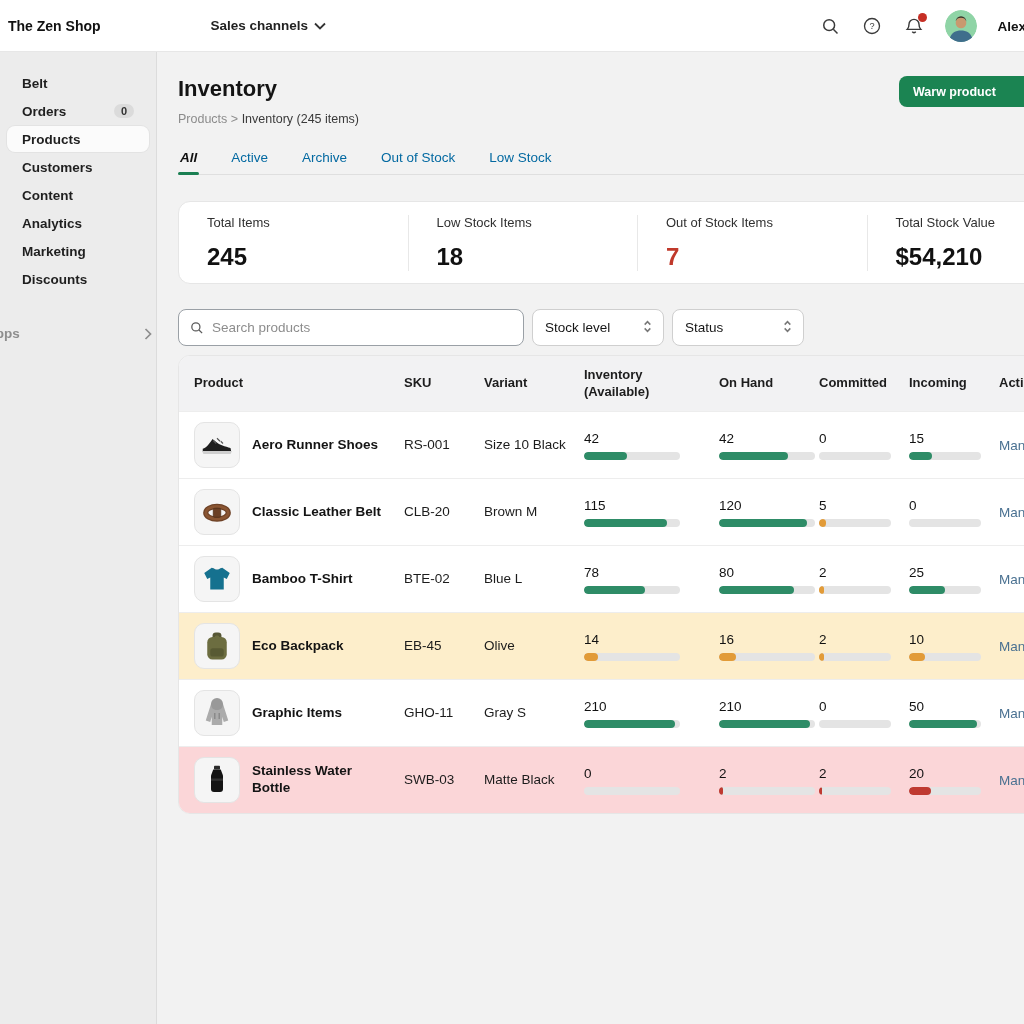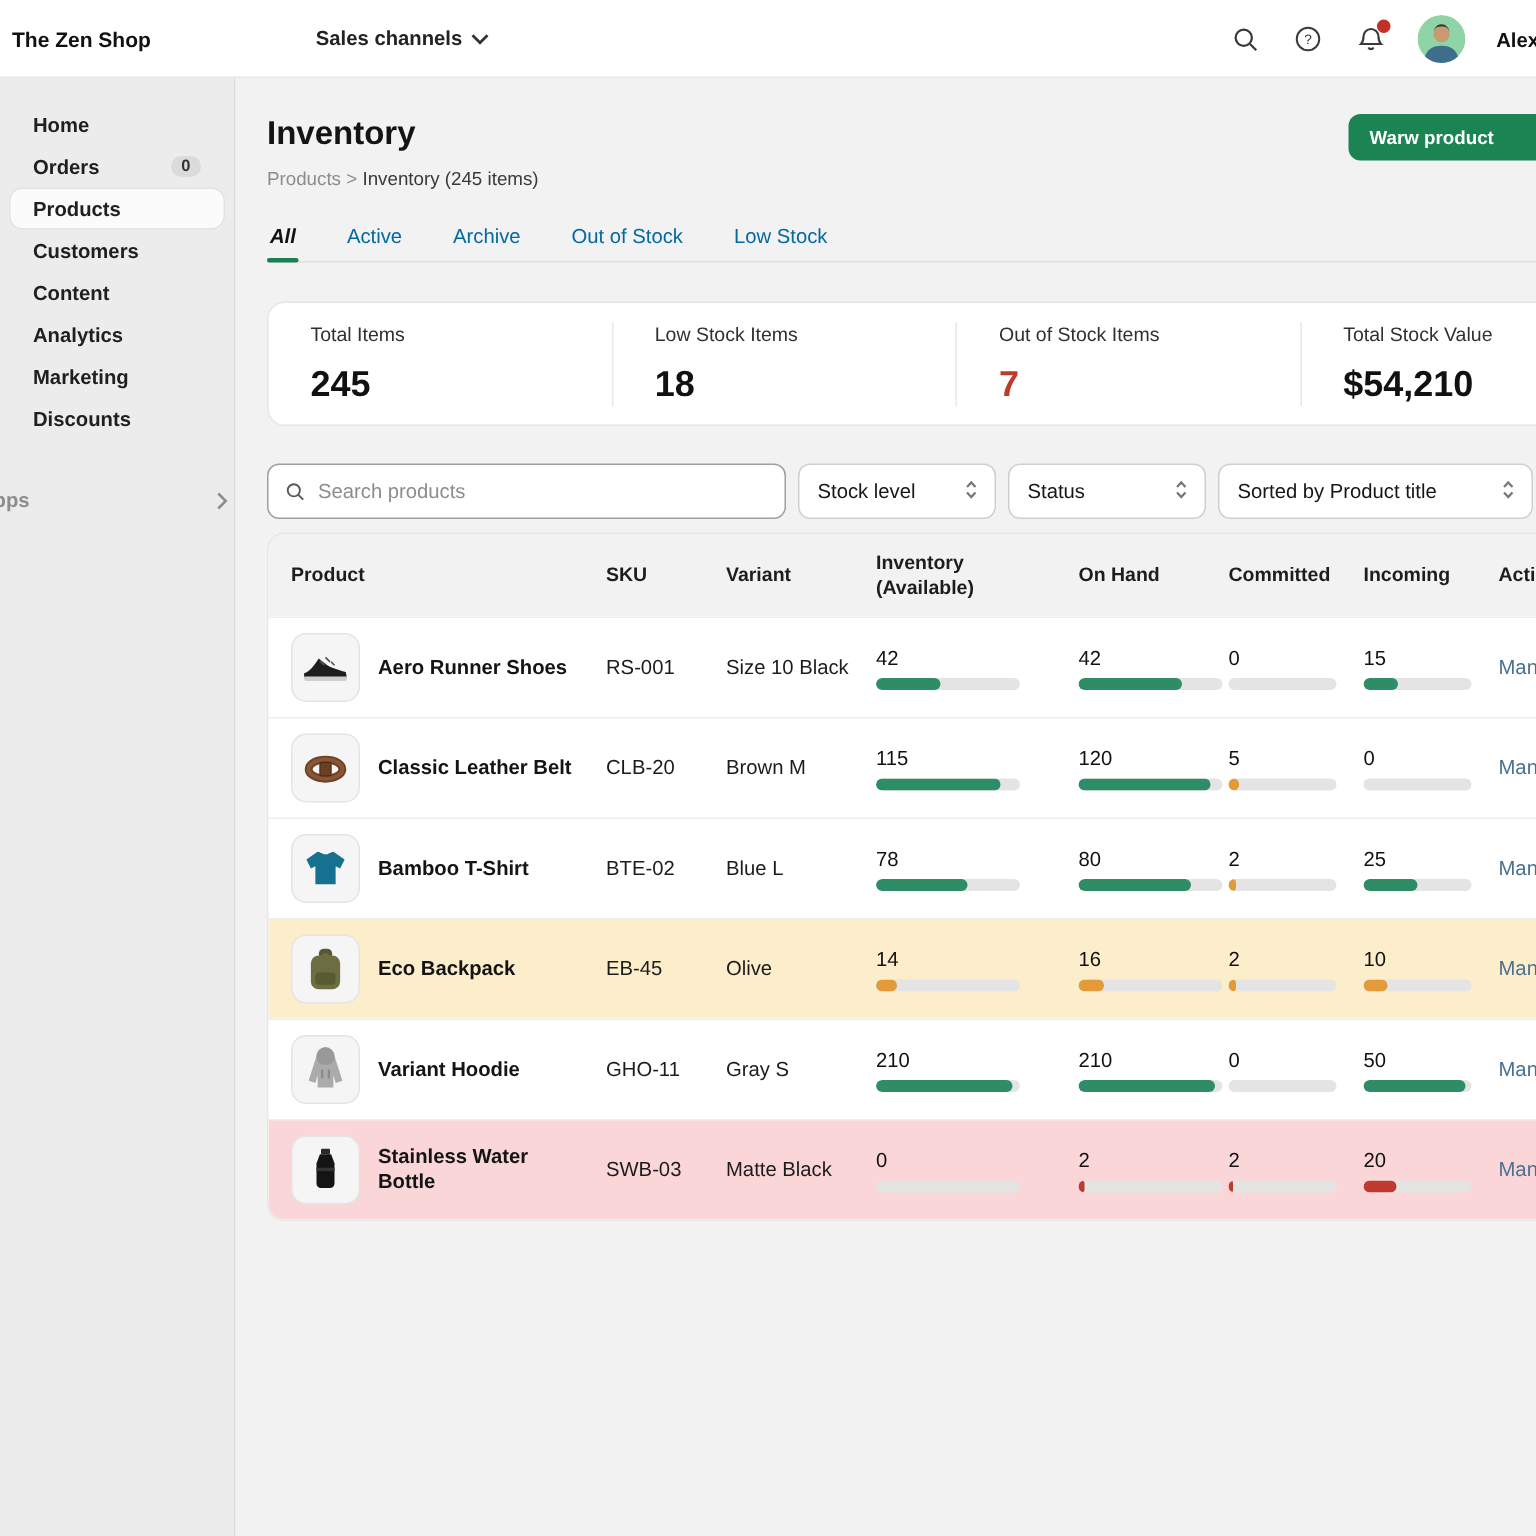--- a/index.html
+++ b/index.html
@@ -138,21 +138,21 @@
           <path d="M12 13a6 6 0 0 1 12 0c-1-3.5-3-4.3-6-4.3s-5 .8-6 4.3z" fill="#3c3228"></path>
         </svg>
     </span>
     <span class="user-name">Alex</span>
   </div>
 </div>
 
 <div class="sidebar">
   <div>
       <div class="side-item">
-        <span class="side-label">Home</span>
+        <span class="side-label">Belt</span>
       </div>
       <div class="side-item">
         <span class="side-label">Orders</span>
         <span class="side-badge">0</span>
       </div>
       <div class="side-item active">
         <span class="side-label">Products</span>
       </div>
       <div class="side-item">
         <span class="side-label">Customers</span>
@@ -227,26 +227,20 @@
       </div>
 
     <div class="select sel-1">
           <span>Stock level</span>
           <span><svg viewBox="0 0 10 16" fill="none" stroke="#777" stroke-width="1.6">
               <path d="M2 6l3-3.2L8 6M2 10l3 3.2L8 10"></path>
             </svg></span>
         </div>
         <div class="select sel-0">
           <span>Status</span>
-          <span><svg viewBox="0 0 10 16" fill="none" stroke="#777" stroke-width="1.6">
-              <path d="M2 6l3-3.2L8 6M2 10l3 3.2L8 10"></path>
-            </svg></span>
-        </div>
-        <div class="select sel-2">
-          <span>Sorted by Product title</span>
           <span><svg viewBox="0 0 10 16" fill="none" stroke="#777" stroke-width="1.6">
               <path d="M2 6l3-3.2L8 6M2 10l3 3.2L8 10"></path>
             </svg></span>
         </div>
       </div>
 
     <div class="table-card">
       <div class="trow thead">
           <div class="th">Product</div>
           <div class="th">SKU</div>
@@ -416,21 +410,21 @@
           </div>
           <div class="trow body">
             <div class="prod-cell">
               <div class="thumb">
                 <svg viewBox="0 0 48 48">
                   <path d="M16 12c2-5 14-5 16 0l7 22-6 2-2-7v11H17V29l-2 7-6-2z" fill="#ababab"></path>
                   <path d="M16 12a8 8 0 0 1 16 0c0 5-3 8-8 8s-8-3-8-8z" fill="#999"></path>
                   <path d="M21 24v8M27 24v8" stroke="#8a8a8a" stroke-width="2" fill="none"></path>
                 </svg>
               </div>
-              <div class="prod-name">Variant Hoodie</div>
+              <div class="prod-name">Graphic Items</div>
             </div>
             <div class="cell-text">GHO-11</div>
             <div class="cell-text">Gray S</div>
             <div class="metric">
               <div class="num">210</div>
               <div class="bar">
                 <div class="bar-fill" style="width: 95%; background: rgb(46, 140, 103);"></div>
               </div>
             </div>
             <div class="metric">

